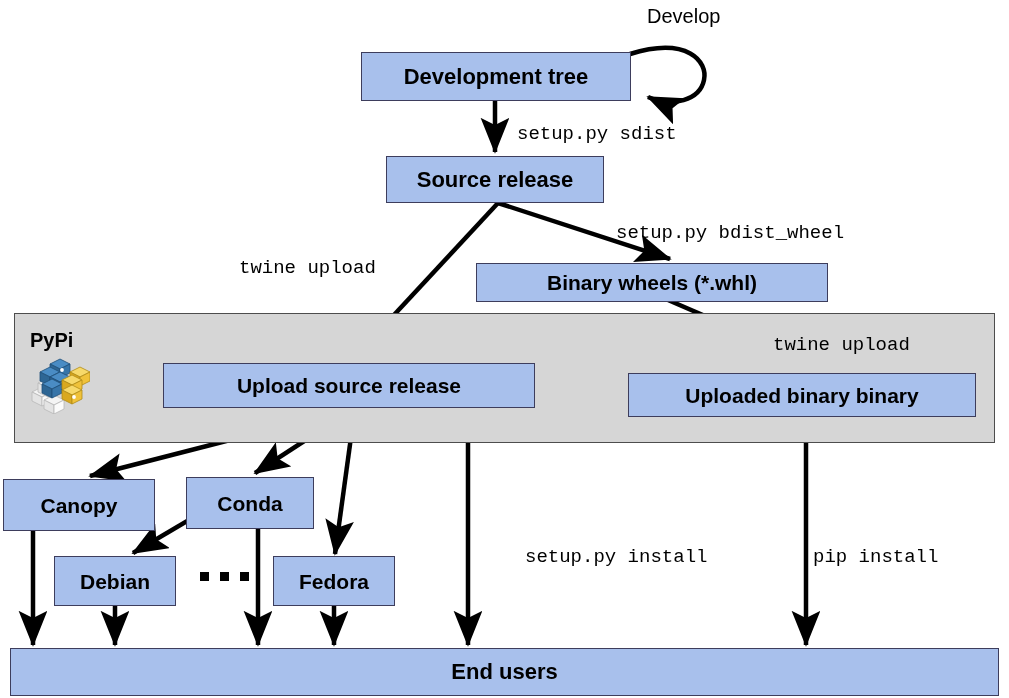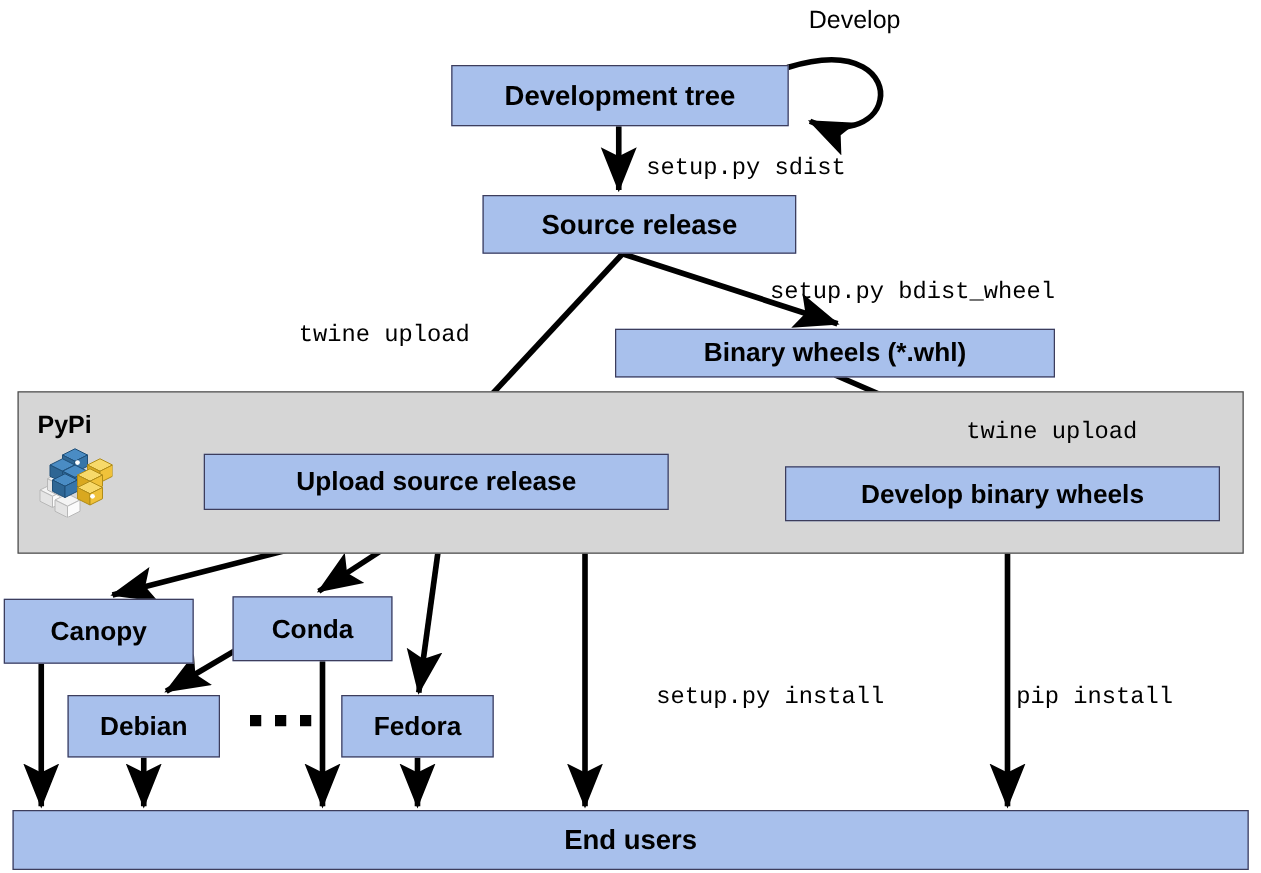--- a/index.html
+++ b/index.html
@@ -179,27 +179,27 @@
         <path d="M54,34 L44,39 L44,48 L54,43 z" fill="#f0c23a"></path>
       </g>
 
       <circle cx="34" cy="14" r="1.9" fill="#ffffff"></circle>
       <circle cx="46" cy="41" r="1.9" fill="#ffffff"></circle>
     </svg>
   </div>
 
   <div class="node node-lg" style="left:361px; top:52px; width:270px; height:49px;">Development  tree</div>
 
-  <div class="node node-lg" style="left:386px; top:156px; width:251px; height:47px;">Source release</div>
-
-  <div class="node node-md" style="left:492px; top:263px; width:352px; height:39px;">Binary wheels (*.whl)</div>
+  <div class="node node-lg" style="left:386px; top:156px; width:218px; height:47px;">Source release</div>
+
+  <div class="node node-md" style="left:476px; top:263px; width:352px; height:39px;">Binary wheels (*.whl)</div>
 
   <div class="node node-md" style="left:163px; top:363px; width:372px; height:45px;">Upload source release</div>
 
-  <div class="node node-md" style="left:628px; top:373px; width:348px; height:44px;">Develop binary wheels</div>
+  <div class="node node-md" style="left:628px; top:373px; width:348px; height:44px;">Uploaded binary binary</div>
 
   <div class="node node-sm" style="left:3px; top:479px; width:152px; height:52px;">Canopy</div>
 
   <div class="node node-sm" style="left:186px; top:477px; width:128px; height:52px;">Conda</div>
 
   <div class="node node-sm" style="left:54px; top:556px; width:122px; height:50px;">Debian</div>
 
   <div class="node node-sm" style="left:273px; top:556px; width:122px; height:50px;">Fedora</div>
 
   <div class="node node-lg" style="left:10px; top:648px; width:989px; height:48px;">End users</div>

